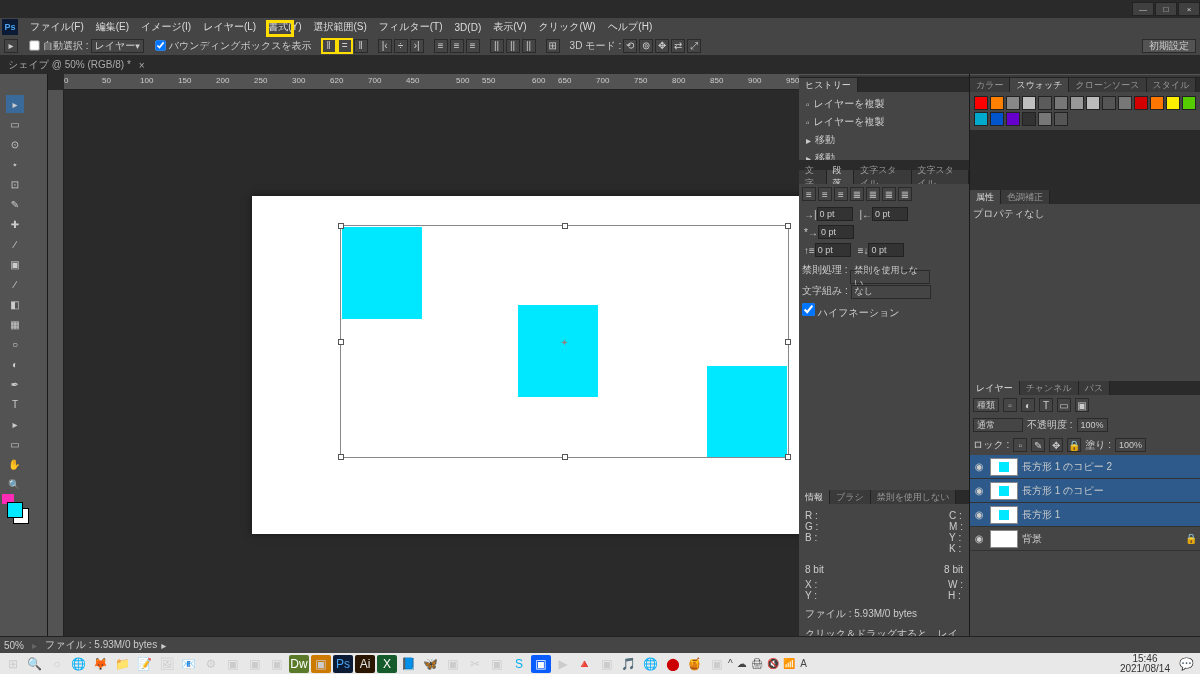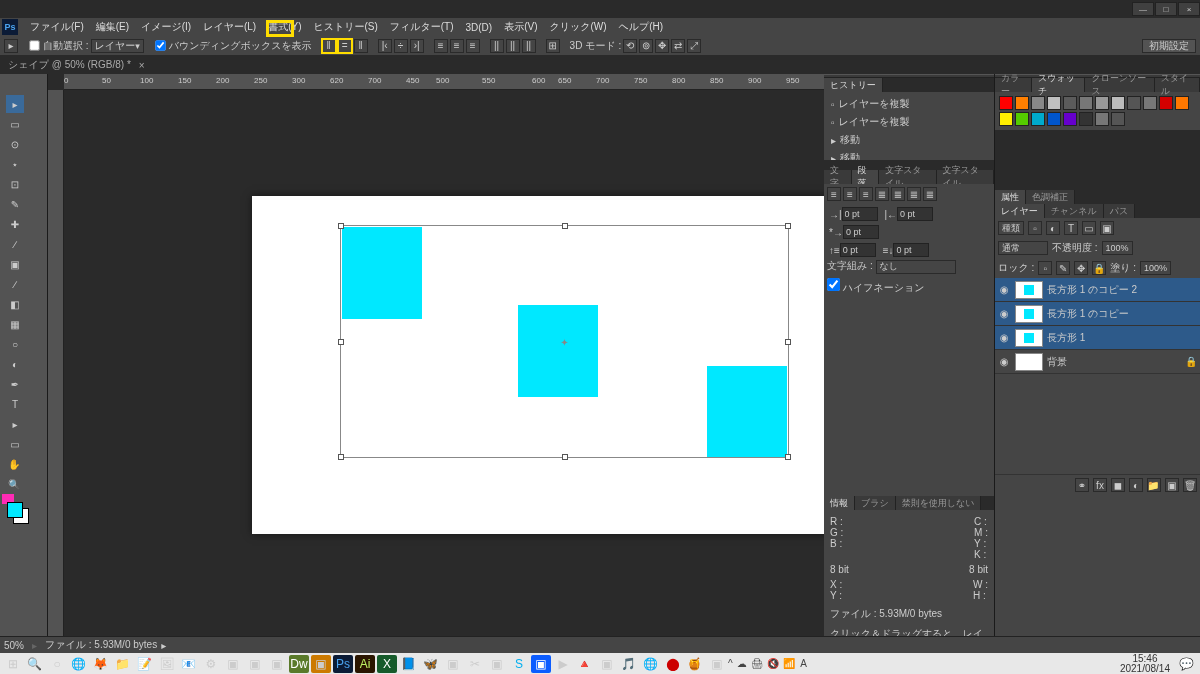--- a/index.html
+++ b/index.html
@@ -28,21 +28,21 @@
 .hruler { height: 16px; background: #535353; margin-left: 16px; border-bottom: 1px solid #222; position: relative; overflow: hidden; }
 .hruler span { position: absolute; font-size: 8px; color: #ccc; top: 2px; }
 .vruler { width: 16px; background: #535353; border-right: 1px solid #222; position: absolute; left: 0; top: 16px; bottom: 0; }
 .canvas-wrap { flex: 1; margin-left: 16px; position: relative; overflow: hidden; background: #2a2a2a; }
 .canvas { position: absolute; left: 188px; top: 106px; width: 600px; height: 338px; background: #fff; box-shadow: 0 0 8px rgba(0,0,0,0.5); }
 .shape { position: absolute; background: #00e8ff; }
 .bbox { position: absolute; border: 1px solid #888; }
 .handle { position: absolute; width: 6px; height: 6px; background: #fff; border: 1px solid #555; }
 .center-mark { position: absolute; font-size: 10px; color: #888; }
 .panels-mid { width: 170px; background: #454545; display: flex; flex-direction: column; }
-.panels-right { width: 206px; background: #454545; display: flex; flex-direction: column; border-left: 1px solid #1a1a1a; }
+.panels-right { width: 231px; background: #454545; display: flex; flex-direction: column; border-left: 1px solid #1a1a1a; }
 .panel-tabs { display: flex; height: 14px; background: #2a2a2a; }
 .ptab { padding: 0 6px; font-size: 9px; color: #999; display: flex; align-items: center; background: #3a3a3a; border-right: 1px solid #222; }
 .ptab.active { background: #454545; color: #ddd; }
 .panel-body { background: #454545; padding: 3px; font-size: 9px; color: #ccc; }
 .history-row { padding: 2px 4px; display: flex; align-items: center; gap: 4px; }
 .swatch-grid { display: flex; flex-wrap: wrap; gap: 2px; padding: 4px; }
 .swatch { width: 14px; height: 14px; border: 1px solid #222; }
 .para-field { display: inline-flex; align-items: center; margin: 2px; }
 .para-input { width: 36px; height: 14px; background: #333; border: 1px solid #222; color: #ccc; font-size: 9px; padding: 0 2px; }
 .layer-row { display: flex; align-items: center; padding: 2px; border-bottom: 1px solid #333; gap: 4px; height: 24px; }
@@ -74,21 +74,21 @@
   </div>
 </div>
 
 <div class="menubar">
   <span class="ps-logo">Ps</span>
   <span class="menu-item">ファイル(F)</span>
   <span class="menu-item">編集(E)</span>
   <span class="menu-item">イメージ(I)</span>
   <span class="menu-item">レイヤー(L)</span>
   <span class="menu-item">書式(Y)</span>
-  <span class="menu-item">ヒストリー(S)</span>
+  <span class="menu-item">選択範囲(S)</span>
   <span class="menu-item">フィルター(T)</span>
   <span class="menu-item">3D(D)</span>
   <span class="menu-item">表示(V)</span>
   <span class="menu-item">クリック(W)</span>
   <span class="menu-item">ヘルプ(H)</span>
 </div>
 
 <div class="options-bar">
   <span class="opt-btn">▸</span>
   <span class="opt-btn sep"></span>
@@ -170,21 +170,21 @@
         <span style="left: 0px;">0</span>
         <span style="left: 38px;">50</span>
         <span style="left: 76px;">100</span>
         <span style="left: 114px;">150</span>
         <span style="left: 152px;">200</span>
         <span style="left: 190px;">250</span>
         <span style="left: 228px;">300</span>
         <span style="left: 266px;">620</span>
         <span style="left: 304px;">700</span>
         <span style="left: 342px;">450</span>
-        <span style="left: 372px;">500</span>
+        <span style="left: 392px;">500</span>
         <span style="left: 418px;">550</span>
         <span style="left: 468px;">600</span>
         <span style="left: 494px;">650</span>
         <span style="left: 532px;">700</span>
         <span style="left: 570px;">750</span>
         <span style="left: 608px;">800</span>
         <span style="left: 646px;">850</span>
         <span style="left: 684px;">900</span>
         <span style="left: 722px;">950</span>
         <span style="left: 760px;">1000</span>
@@ -250,20 +250,21 @@
         <span class="opt-btn">≣</span>
         <span class="opt-btn">≣</span>
         <span class="opt-btn">≣</span>
         <span class="opt-btn">≣</span>
       </div>
       <div><span class="para-field">→|<input class="para-input" value="0 pt" style=""></span>
            <span class="para-field">|←<input class="para-input" value="0 pt" style=""></span></div>
       <div><span class="para-field">*→<input class="para-input" value="0 pt" style=""></span></div>
       <div><span class="para-field">↑≡<input class="para-input" value="0 pt" style=""></span>
            <span class="para-field">≡↓<input class="para-input" value="0 pt" style=""></span></div>
+      <div style="margin-top:4px"><span>禁則処理 :</span> <span class="opt-ctrl" style="width:80px">禁則を使用しない</span></div>
       <div><span>文字組み :</span> <span class="opt-ctrl" style="width:80px">なし</span></div>
       <div style="margin-top:4px"><input type="checkbox" checked="" style=""> <span>ハイフネーション</span></div>
     </div>
 
     <div style="flex:1"></div>
 
     <div class="panel-tabs">
       <div class="ptab active">情報</div>
       <div class="ptab">ブラシ</div>
       <div class="ptab">禁則を使用しない</div>
@@ -275,21 +276,21 @@
             <div>G :</div>
             <div>B :</div>
           </div>
         <div>
             <div>C :</div>
             <div>M :</div>
             <div>Y :</div>
             <div>K :</div>
           </div>
       </div>
-      <div style="display:flex;justify-content:space-between;margin-top:4px">
+      <div style="display:flex;justify-content:space-between;margin-top:10px">
           <span>8 bit</span>
           <span>8 bit</span>
         </div>
       <div style="display:flex;justify-content:space-between;margin-top:4px">
         <div>
             <div>X :</div>
             <div>Y :</div>
           </div>
         <div>
             <div>W :</div>
@@ -330,20 +331,23 @@
         <div class="swatch" style="background: rgb(51, 51, 51);"></div>
         <div class="swatch" style="background: rgb(119, 119, 119);"></div>
         <div class="swatch" style="background: rgb(85, 85, 85);"></div>
       </div>
     <div class="panel-sep" style="height:60px"></div>
 
     <div class="panel-tabs">
       <div class="ptab active">属性</div>
       <div class="ptab">色調補正</div>
     </div>
+    <div class="panel-body prop-area">
+      <span>プロパティなし</span>
+    </div>
 
     <div class="panel-tabs">
       <div class="ptab active">レイヤー</div>
       <div class="ptab">チャンネル</div>
       <div class="ptab">パス</div>
     </div>
     <div class="panel-body" style="padding:0">
       <div class="layer-opts">
         <span class="opt-ctrl">種類</span>
         <span class="opt-btn">▫</span>
@@ -425,21 +429,21 @@
   <span class="tb-icon">📝</span>
   <span class="tb-icon">🖼</span>
   <span class="tb-icon">📧</span>
   <span class="tb-icon">⚙</span>
   <span class="tb-icon">▣</span>
   <span class="tb-icon">▣</span>
   <span class="tb-icon">▣</span>
   <span class="tb-icon" style="background:#5a7a2a;color:#fff">Dw</span>
   <span class="tb-icon" style="background:#cc7a00">▣</span>
   <span class="tb-icon" style="background:#0b1b36;color:#4aa3ef">Ps</span>
-  <span class="tb-icon" style="background:#2a1500;color:#bef264">Ai</span>
+  <span class="tb-icon" style="background:#2a1500;color:#e5e5e5">Ai</span>
   <span class="tb-icon" style="background:#165b2b;color:#fff">X</span>
   <span class="tb-icon">📘</span>
   <span class="tb-icon">🦋</span>
   <span class="tb-icon">▣</span>
   <span class="tb-icon">✂</span>
   <span class="tb-icon">▣</span>
   <span class="tb-icon" style="color:#00aff0">S</span>
   <span class="tb-icon" style="background:#0b5cff;color:#fff">▣</span>
   <span class="tb-icon">▶</span>
   <span class="tb-icon">🔺</span>

